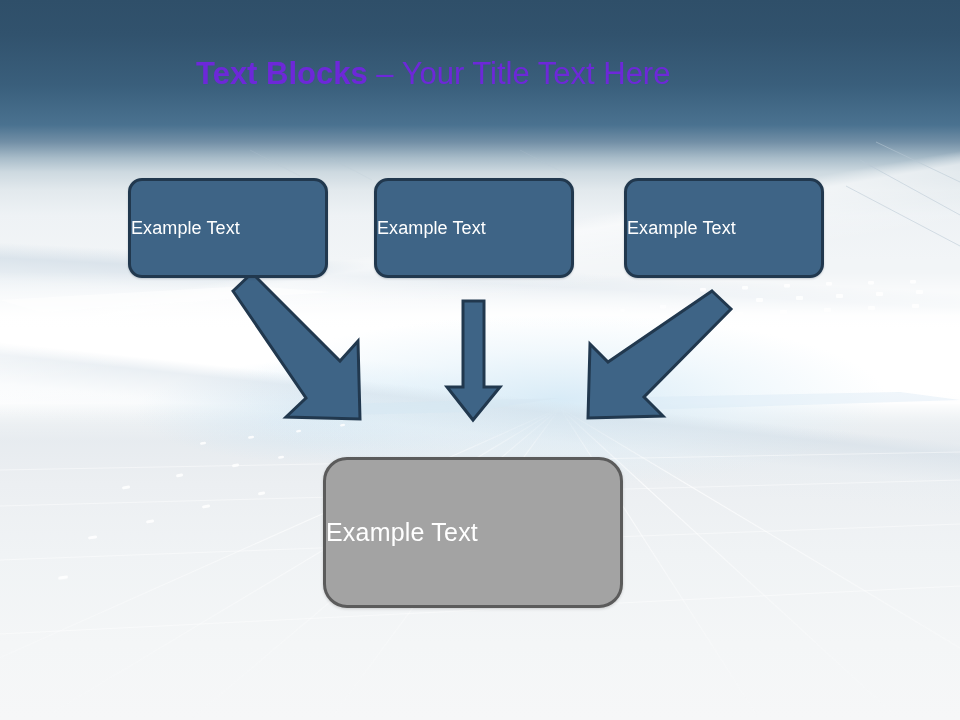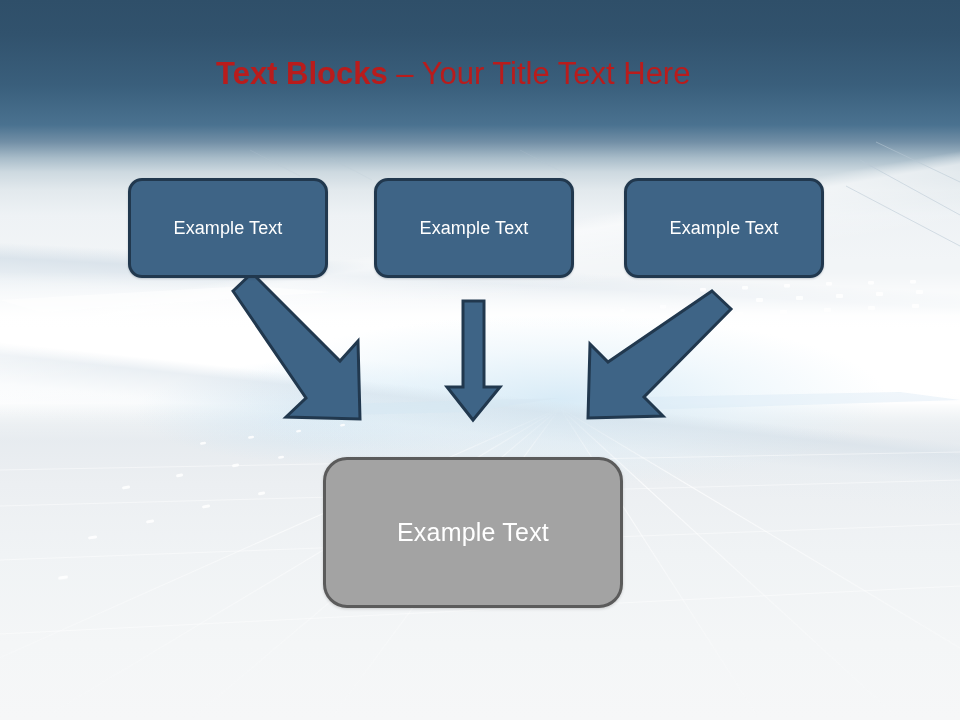--- a/index.html
+++ b/index.html
@@ -101,21 +101,20 @@
       linear-gradient(170deg, rgba(255,255,255,0.00) 0%, rgba(255,255,255,0.00) 36%, rgba(255,255,255,0.55) 37.5%, rgba(255,255,255,0.18) 41%, rgba(255,255,255,0) 44%),
       linear-gradient(186deg, rgba(208,220,230,0.00) 0%, rgba(208,220,230,0.00) 54%, rgba(208,220,230,0.45) 55.5%, rgba(230,238,243,0.22) 59%, rgba(255,255,255,0) 63%);
   }
 
   
   .node {
     position: absolute;
     box-sizing: border-box;
     display: flex;
     align-items: center;
-    justify-content: center;
     text-align: center;
     color: #ffffff;
   }
 
   .node-blue {
     background: #3e6486;
     border: 3px solid #21384e;
     border-radius: 14px;
     font-size: 18px;
     letter-spacing: 0.1px;
@@ -132,25 +131,25 @@
   }
 
   .node-label {
     display: block;
     line-height: 1.15;
   }
 
   
   #title {
     position: absolute;
-    left: 216px;
+    left: 196px;
     top: 52px;
     width: 700px;
     height: 44px;
-    color: #b91c1c;
+    color: #6d28d9;
     font-size: 31px;
     line-height: 44px;
     white-space: nowrap;
   }
   #title .t-strong { font-weight: bold; }
   #title .t-dash   { font-weight: normal; }
   #title .t-rest   { font-weight: normal; }
 
   
   .arrow-svg {

